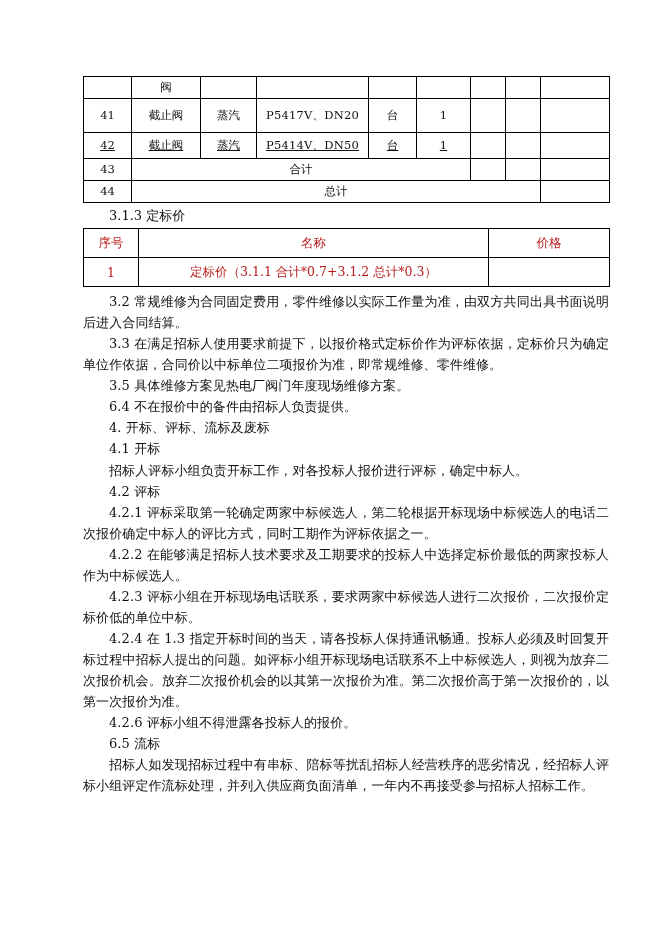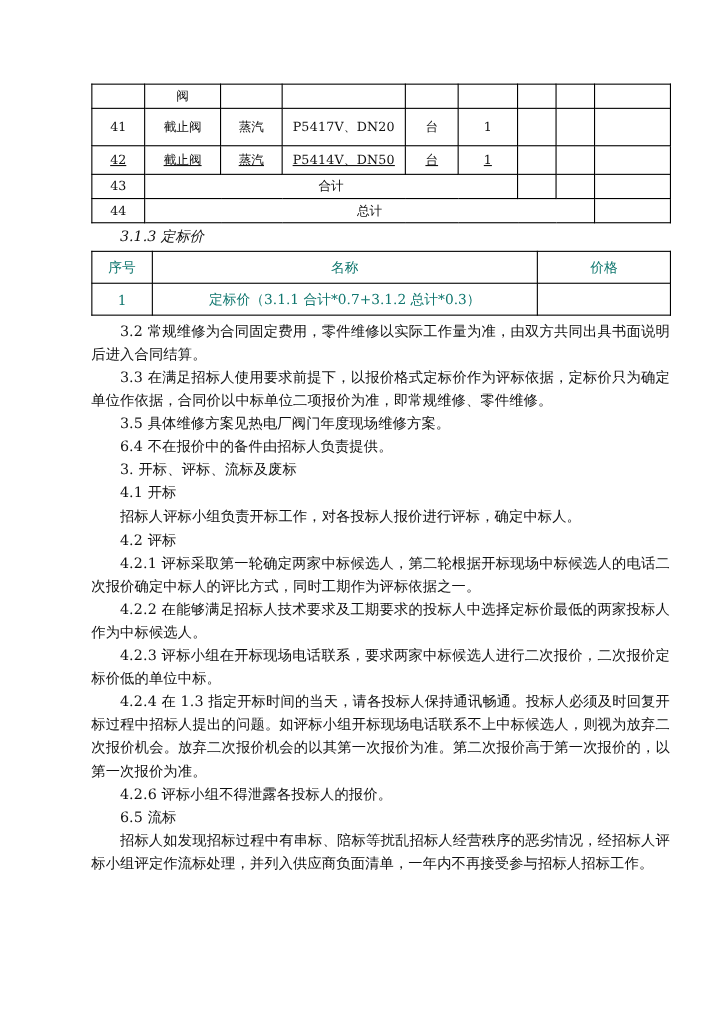--- a/index.html
+++ b/index.html
@@ -63,31 +63,30 @@
     table-layout: fixed;
     margin-top: 0;
   }
   table.price-table td {
     border: 1px solid #000000;
     font-size: 12.5px;
     text-align: center;
     vertical-align: middle;
     padding: 3px 2px;
     height: 22px;
-    color: #0f766e;
+    color: #b91c1c;
   }
 
   
   .heading-line {
     font-size: 13px;
     line-height: 1.55;
     margin: 3px 0 2px 0;
     text-indent: 26px;
     color: #111111;
-    font-style: italic;
   }
   p.para {
     font-size: 13px;
     line-height: 1.62;
     margin: 0;
     text-indent: 26px;
     text-align: justify;
     color: #111111;
     letter-spacing: 0.1px;
   }
@@ -186,21 +185,21 @@
           <td></td>
         </tr>
       </tbody>
     </table>
 
     <div class="body-block">
       <p class="para">3.2 常规维修为合同固定费用，零件维修以实际工作量为准，由双方共同出具书面说明后进入合同结算。</p>
       <p class="para">3.3 在满足招标人使用要求前提下，以报价格式定标价作为评标依据，定标价只为确定单位作依据，合同价以中标单位二项报价为准，即常规维修、零件维修。</p>
       <p class="para">3.5 具体维修方案见热电厂阀门年度现场维修方案。</p>
       <p class="para">6.4 不在报价中的备件由招标人负责提供。</p>
-      <p class="para">3. 开标、评标、流标及废标</p>
+      <p class="para">4. 开标、评标、流标及废标</p>
       <p class="para">4.1 开标</p>
       <p class="para">招标人评标小组负责开标工作，对各投标人报价进行评标，确定中标人。</p>
       <p class="para">4.2 评标</p>
       <p class="para">4.2.1 评标采取第一轮确定两家中标候选人，第二轮根据开标现场中标候选人的电话二次报价确定中标人的评比方式，同时工期作为评标依据之一。</p>
       <p class="para">4.2.2 在能够满足招标人技术要求及工期要求的投标人中选择定标价最低的两家投标人作为中标候选人。</p>
       <p class="para">4.2.3 评标小组在开标现场电话联系，要求两家中标候选人进行二次报价，二次报价定标价低的单位中标。</p>
       <p class="para">4.2.4 在 1.3 指定开标时间的当天，请各投标人保持通讯畅通。投标人必须及时回复开标过程中招标人提出的问题。如评标小组开标现场电话联系不上中标候选人，则视为放弃二次报价机会。放弃二次报价机会的以其第一次报价为准。第二次报价高于第一次报价的，以第一次报价为准。</p>
       <p class="para">4.2.6 评标小组不得泄露各投标人的报价。</p>
       <p class="para">6.5 流标</p>
       <p class="para">招标人如发现招标过程中有串标、陪标等扰乱招标人经营秩序的恶劣情况，经招标人评标小组评定作流标处理，并列入供应商负面清单，一年内不再接受参与招标人招标工作。</p>

